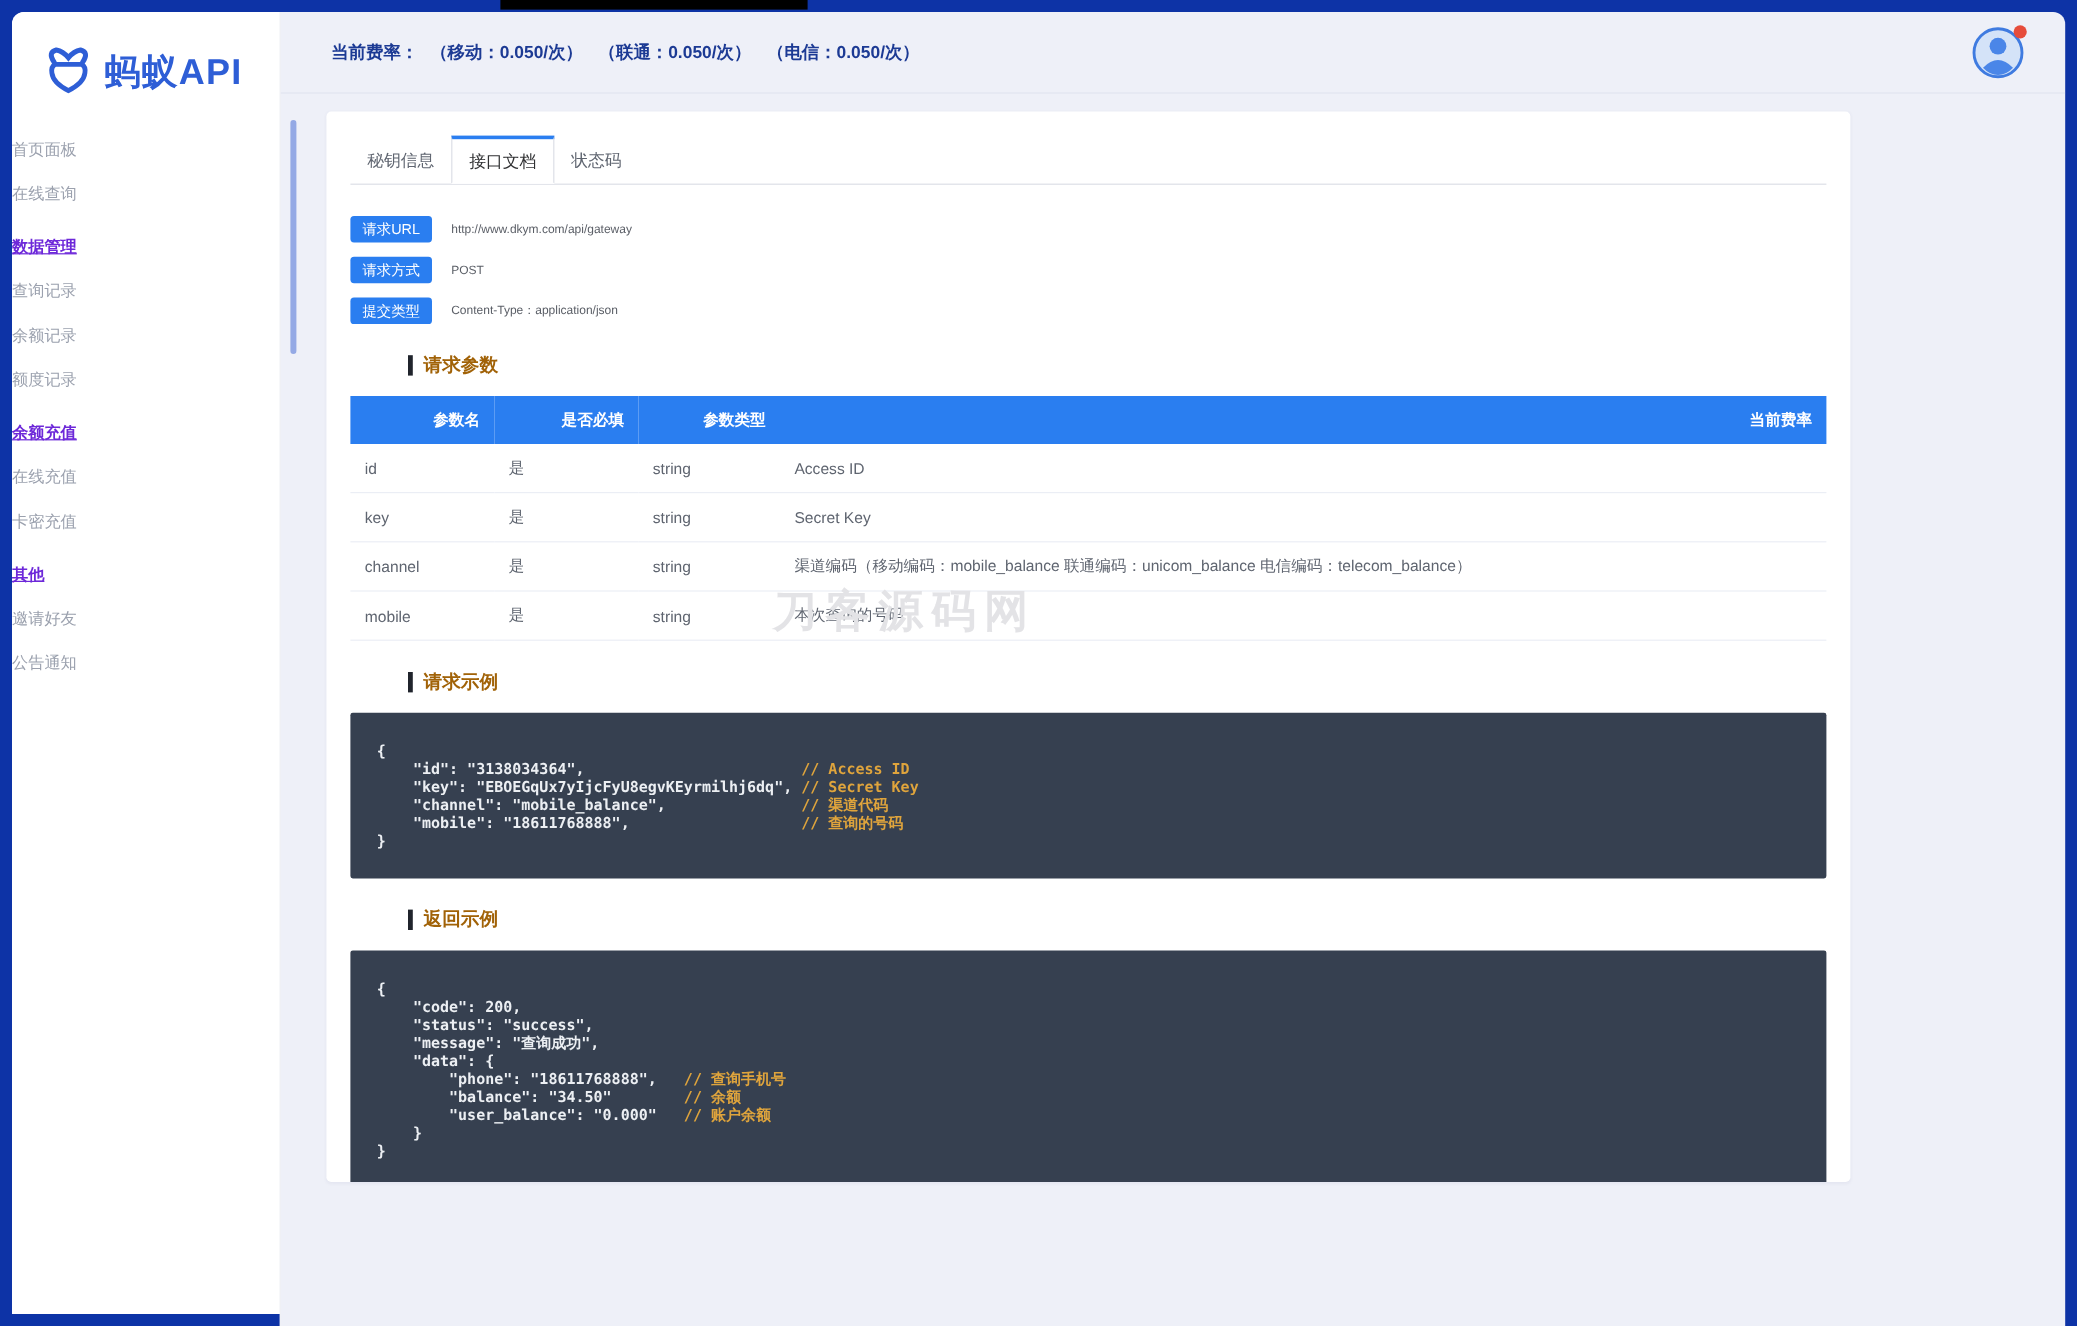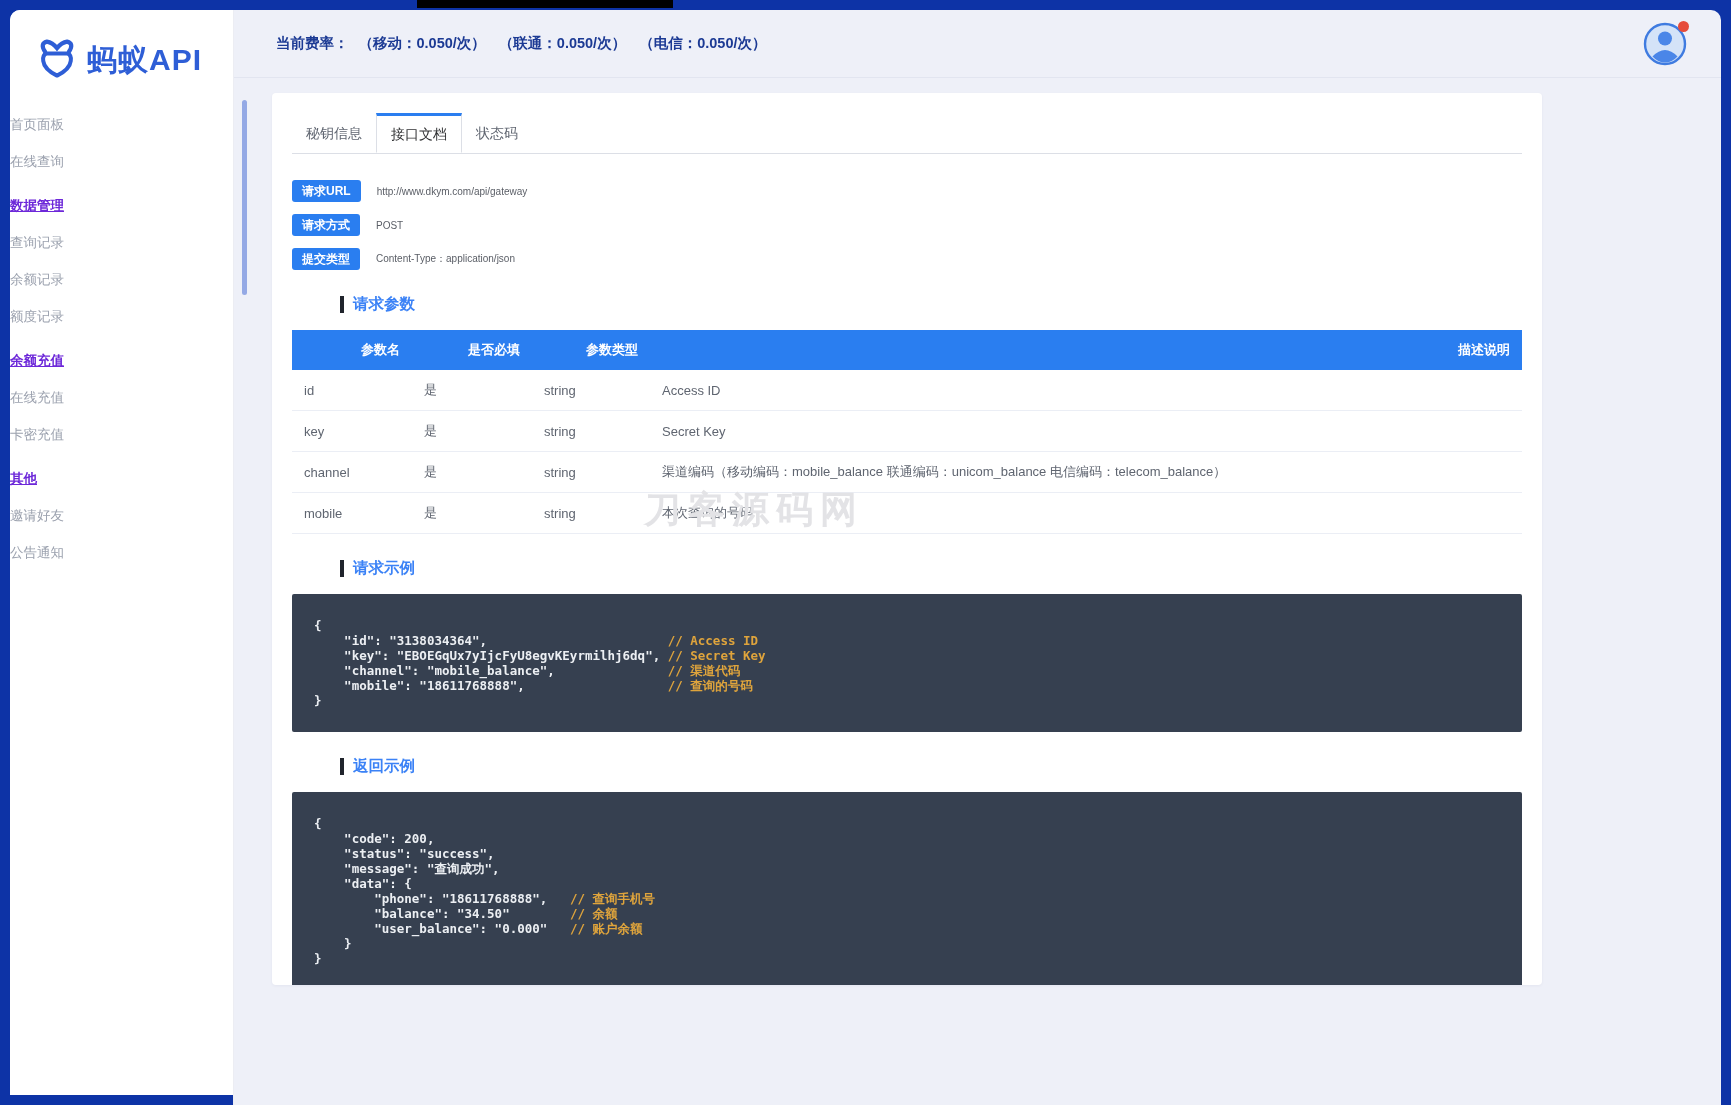--- a/index.html
+++ b/index.html
@@ -48,25 +48,25 @@
   
   .tabs { display:flex; border-bottom:1px solid #dcdfe6; margin-bottom:26px; }
   .tab { padding:0 14px; height:40px; line-height:40px; font-size:14px; color:#5f6570; cursor:pointer; }
   .tab.active {
     border:1px solid #dcdfe6; border-bottom:1px solid #fff; border-top:3px solid #2a7ef0;
     line-height:36px; margin-bottom:-1px; background:#fff; color:#303133;
   }
 
   
   .info-row { display:flex; align-items:center; margin-bottom:12px; }
-  .badge { background:#2a7ef0; color:#fff; font-size:12px; font-weight:700; padding:4px 10px; border-radius:3px; margin-right:16px; line-height:14px; }
+  .badge { background:#2a7ef0; color:#fff; font-size:12px; font-weight:400; padding:4px 10px; border-radius:3px; margin-right:16px; line-height:14px; }
   .info-value { font-size:10px; color:#5a5e66;text-align:right; }
 
   
-  .section-title { display:flex; align-items:center; margin:24px 0 15px; font-size:15.5px; font-weight:700; color:#3b82f6; position:relative; z-index:1;padding-left:48px; }
+  .section-title { display:flex; align-items:center; margin:24px 0 15px; font-size:15.5px; font-weight:700; color:#a16207; position:relative; z-index:1;padding-left:48px; }
   .section-title .bar { width:4px; height:17px; background:#20242c; margin-right:9px; }
 
   
   table.params { width:100%; border-collapse:collapse; }
   table.params th { background:#2a7ef0; color:#fff; font-size:13px; font-weight:700; text-align:right; padding:11px 12px; }
   table.params td { font-size:13px; color:#5f6570; padding:11px 12px; border-bottom:1px solid #ebeef5; }
   col.c1 { width:120px; } col.c2 { width:120px; } col.c3 { width:118px; }
 
   
   .codeblock {
@@ -171,21 +171,21 @@
               <col class="c1">
               <col class="c2">
               <col class="c3">
               <col>
             </colgroup>
           <thead>
               <tr>
                 <th>参数名</th>
                 <th>是否必填</th>
                 <th>参数类型</th>
-                <th>描述说明</th>
+                <th>当前费率</th>
               </tr>
             </thead>
           <tbody>
               <tr>
                 <td>id</td>
                 <td>是</td>
                 <td>string</td>
                 <td>Access ID</td>
               </tr>
               <tr>

